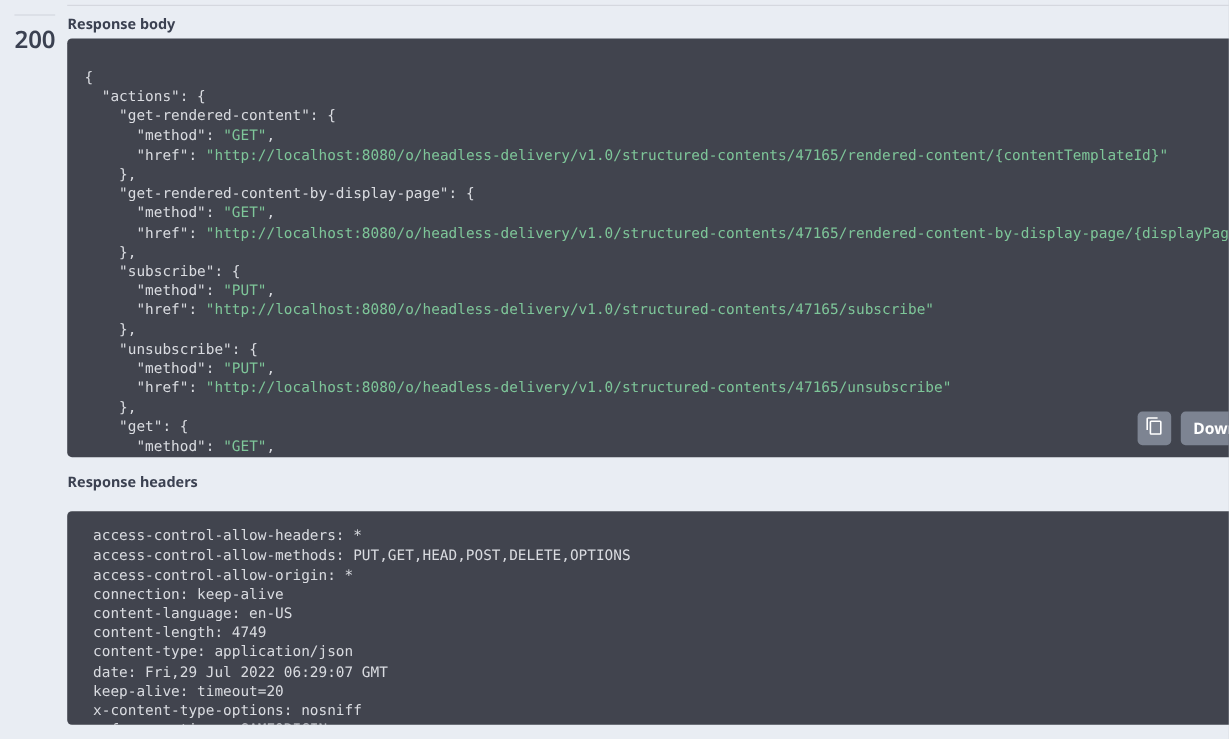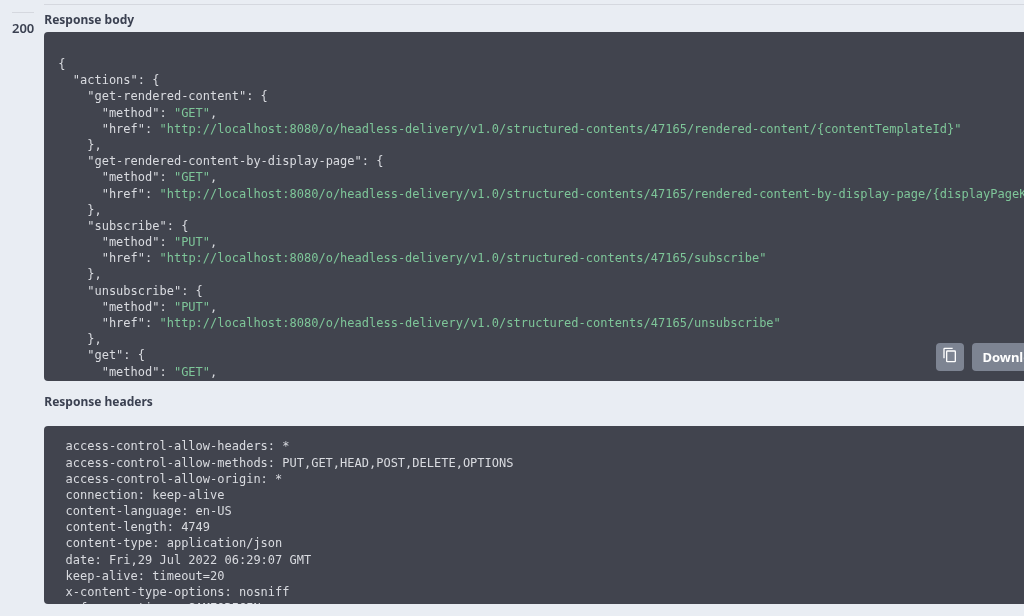--- a/index.html
+++ b/index.html
@@ -10,21 +10,21 @@
     font-family: system-ui, -apple-system, "Segoe UI", Arial, sans-serif;
     font-size: 12px;
     color: #3b4151;
     overflow: hidden;
   }
   .container { display: flex; height: 100%; }
   .status-col {
     width: 90px;
     padding: 12px 10px 0 0;
     text-align: right;
-    font-size: 13px;
+    font-size: 20px;
     font-weight: 600;
     color: #3b4151;
     padding-left: 12px;
   }
   .main-col {
     flex: 1;
     padding-right: 16px;
     padding-top: 4px;
     display: flex;
     flex-direction: column;

